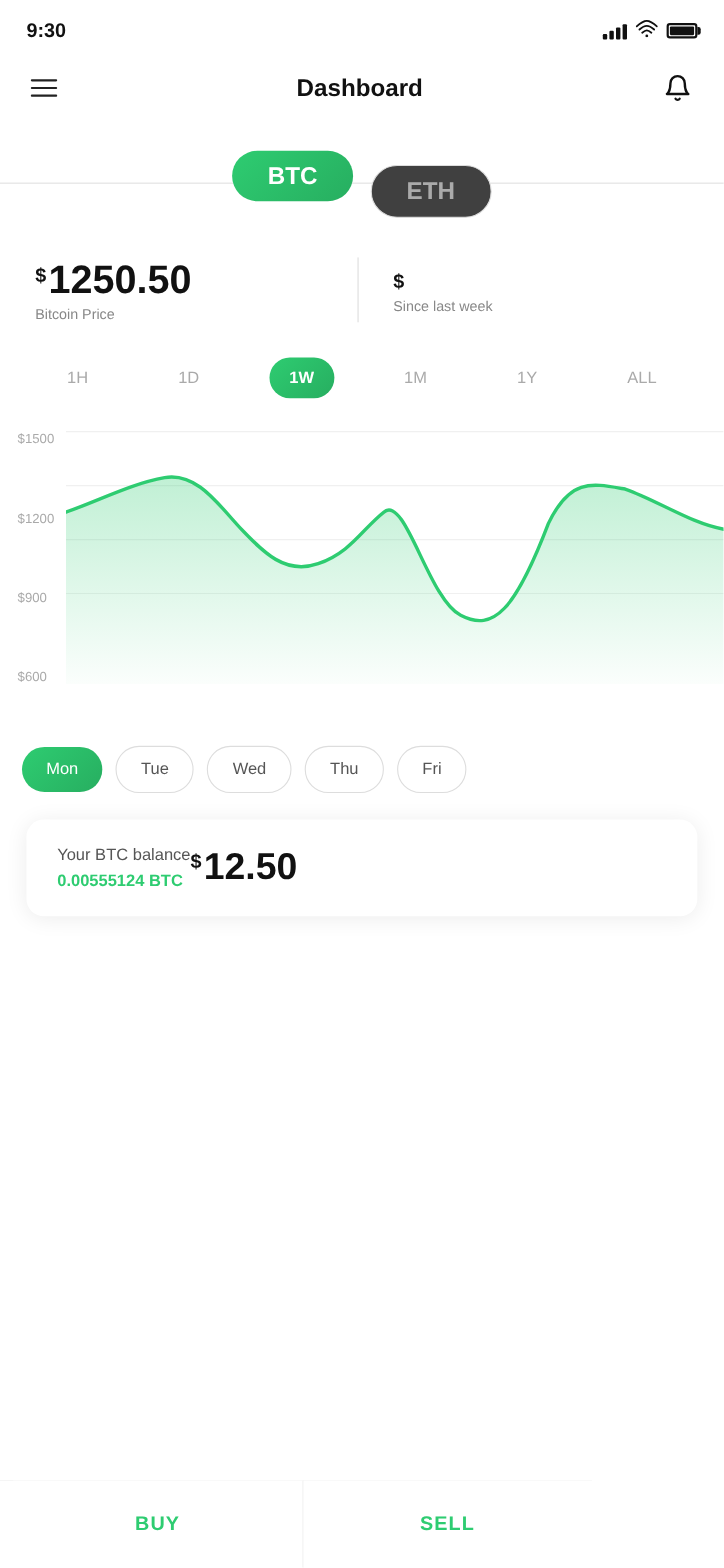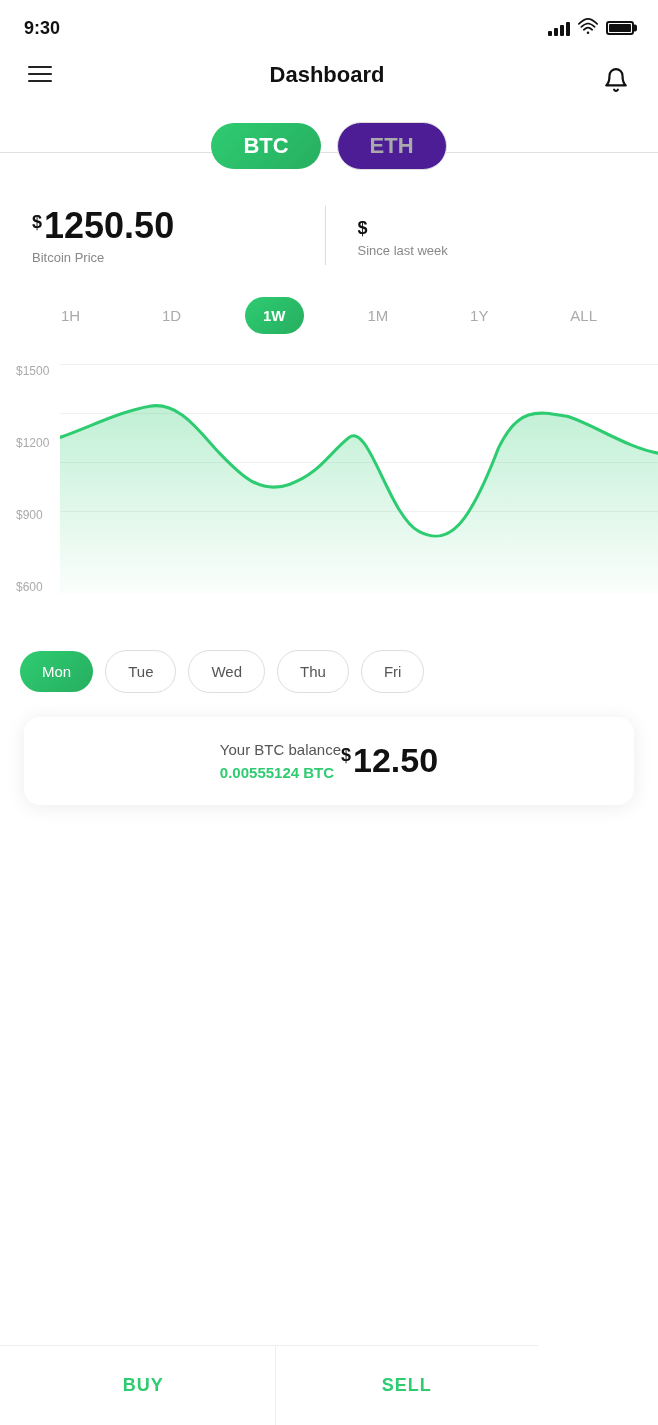--- a/index.html
+++ b/index.html
@@ -72,20 +72,21 @@
       bottom: 1px;
       right: 1px;
       background: #111;
       border-radius: 1px;
     }
 
     
     .header {
       display: flex;
       justify-content: space-between;
+      align-items: center;
       padding: 10px 24px 16px;
     }
     .menu-icon {
       display: flex;
       flex-direction: column;
       gap: 5px;
       cursor: pointer;
       padding: 4px;
     }
     .menu-icon span {
@@ -138,23 +139,24 @@
       cursor: pointer;
       border: none;
       position: relative;
       z-index: 1;
     }
     .tab-btn.active {
       background: linear-gradient(135deg, #2ecc71, #27ae60);
       color: #fff;
     }
     .tab-btn.inactive {
-      background: #4c1d95;
+      background: #404040;
       color: #aaa;
       border: 1.5px solid #ddd;
+      margin-top: 28px;
     }
 
     
     .price-section {
       display: flex;
       align-items: center;
       padding: 16px 32px 24px;
       gap: 0;
     }
     .price-left {
@@ -269,21 +271,21 @@
     }
 
     
     .balance-card {
       margin: 0 24px 24px;
       background: #fff;
       border-radius: 16px;
       padding: 24px 28px;
       box-shadow: 0 2px 20px rgba(0,0,0,0.08);
       display: flex;
-      justify-content: center;
+      justify-content: flex-start;
       align-items: center;
     }
     .balance-left .balance-title {
       font-size: 15px;
       color: #555;
       font-weight: 500;
     }
     .balance-left .balance-btc {
       font-size: 15px;
       color: #2ecc71;

